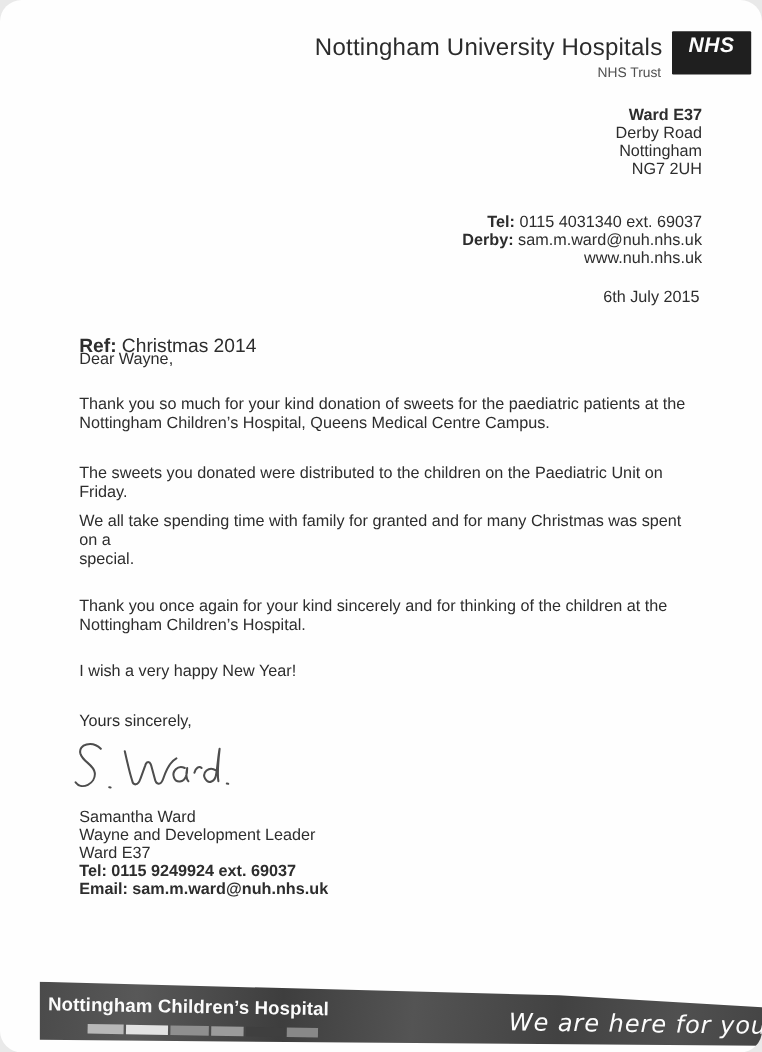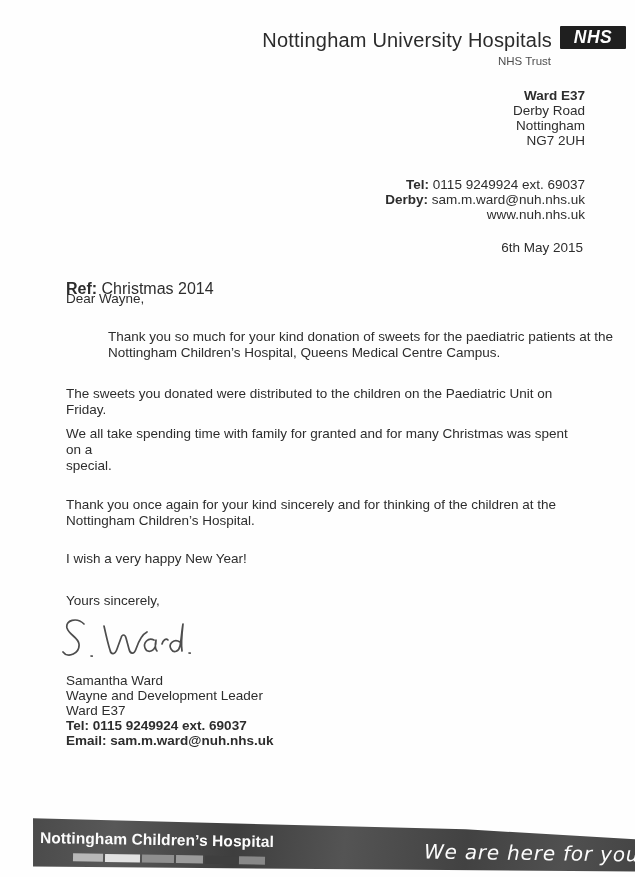--- a/index.html
+++ b/index.html
@@ -1,43 +1,43 @@
 <!DOCTYPE html>
 <html><head>
 <meta charset="utf-8">
 <style>
   html,body { margin:0; padding:0; background:#e9e9e9; }
   .page {
     position:relative; width:635px; height:877px; margin:0 auto;
     background:#fefefe; overflow:hidden;
-    font-family:"Liberation Sans", sans-serif; color:#2d2d2d;
+    font-family:"Liberation Sans", sans-serif; color:#2d2d2d;border-radius:18px;
   }
   .abs { position:absolute; }
   .right-align { text-align:right; }
   .b { font-weight:bold; }
 
   
   .trust-title { top:29px; right:83px; font-size:20px; letter-spacing:0.2px; color:#2b2b2b; white-space:nowrap; }
   .trust-type  { top:55px; right:84px; font-size:11.5px; color:#4f4f4f; }
   .nhs-logo {
-    top:26px; left:560px; width:66px; height:23px; background:#1f1f1f;
+    top:26px; left:560px; width:66px; height:36px; background:#1f1f1f;
     color:#fdfdfd; font-weight:bold; font-style:italic; font-size:17.5px;
     text-align:center; line-height:23px; letter-spacing:0.5px; border-radius:1px;
   }
   .address-block { top:88px; right:50px; font-size:13.5px; line-height:15px; }
   .contact-block { top:177px; right:50px; font-size:13.5px; line-height:15.2px; }
 
   
   .ref-line  { top:240px; left:66px;  font-size:16px;margin-top:40px; }
   .date-line { top:240px; right:52px; font-size:13.5px; }
 
   
   .bodytext { left:66px; width:515px; font-size:13.5px; line-height:16px; }
   .greeting { top:291px; }
-  .p1 { top:329px;margin-left:42px; }
+  .p1 { top:329px; }
   .p2 { top:386px; }
   .p3 { top:426px; }
   .p4 { top:497px; }
   .p5 { top:551px; }
   .closing { top:593px; }
 
   .signature-svg { left:58px; top:615px; }
 
   .signatory-block { top:674px; left:66px; font-size:13.5px; line-height:14.9px; }
 
@@ -71,27 +71,27 @@
   <div class="abs nhs-logo">NHS</div>
 
   <div class="abs address-block right-align">
     <div class="b">Ward E37</div>
     <div>Derby Road</div>
     <div>Nottingham</div>
     <div>NG7 2UH</div>
   </div>
 
   <div class="abs contact-block right-align">
-    <div><span class="b">Tel:</span><span> 0115 9249924 ext. 69037</span></div>
+    <div><span class="b">Tel:</span><span> 0115 4031340 ext. 69037</span></div>
     <div><span class="b">Derby:</span><span> sam.m.ward@nuh.nhs.uk</span></div>
     <div>www.nuh.nhs.uk</div>
   </div>
 
   <div class="abs ref-line"><span class="b">Ref:</span><span> Christmas 2014</span></div>
-  <div class="abs date-line">6th May 2015</div>
+  <div class="abs date-line">6th July 2015</div>
 
   <div class="abs bodytext greeting">Dear Wayne,</div>
 
   <div class="abs bodytext p1">
     <div>Thank you so much for your kind donation of sweets for the paediatric patients at the</div>
     <div>Nottingham Children’s Hospital, Queens Medical Centre Campus.</div>
   </div>
 
   <div class="abs bodytext p2">
     <div>The sweets you donated were distributed to the children on the Paediatric Unit on Friday.</div>

